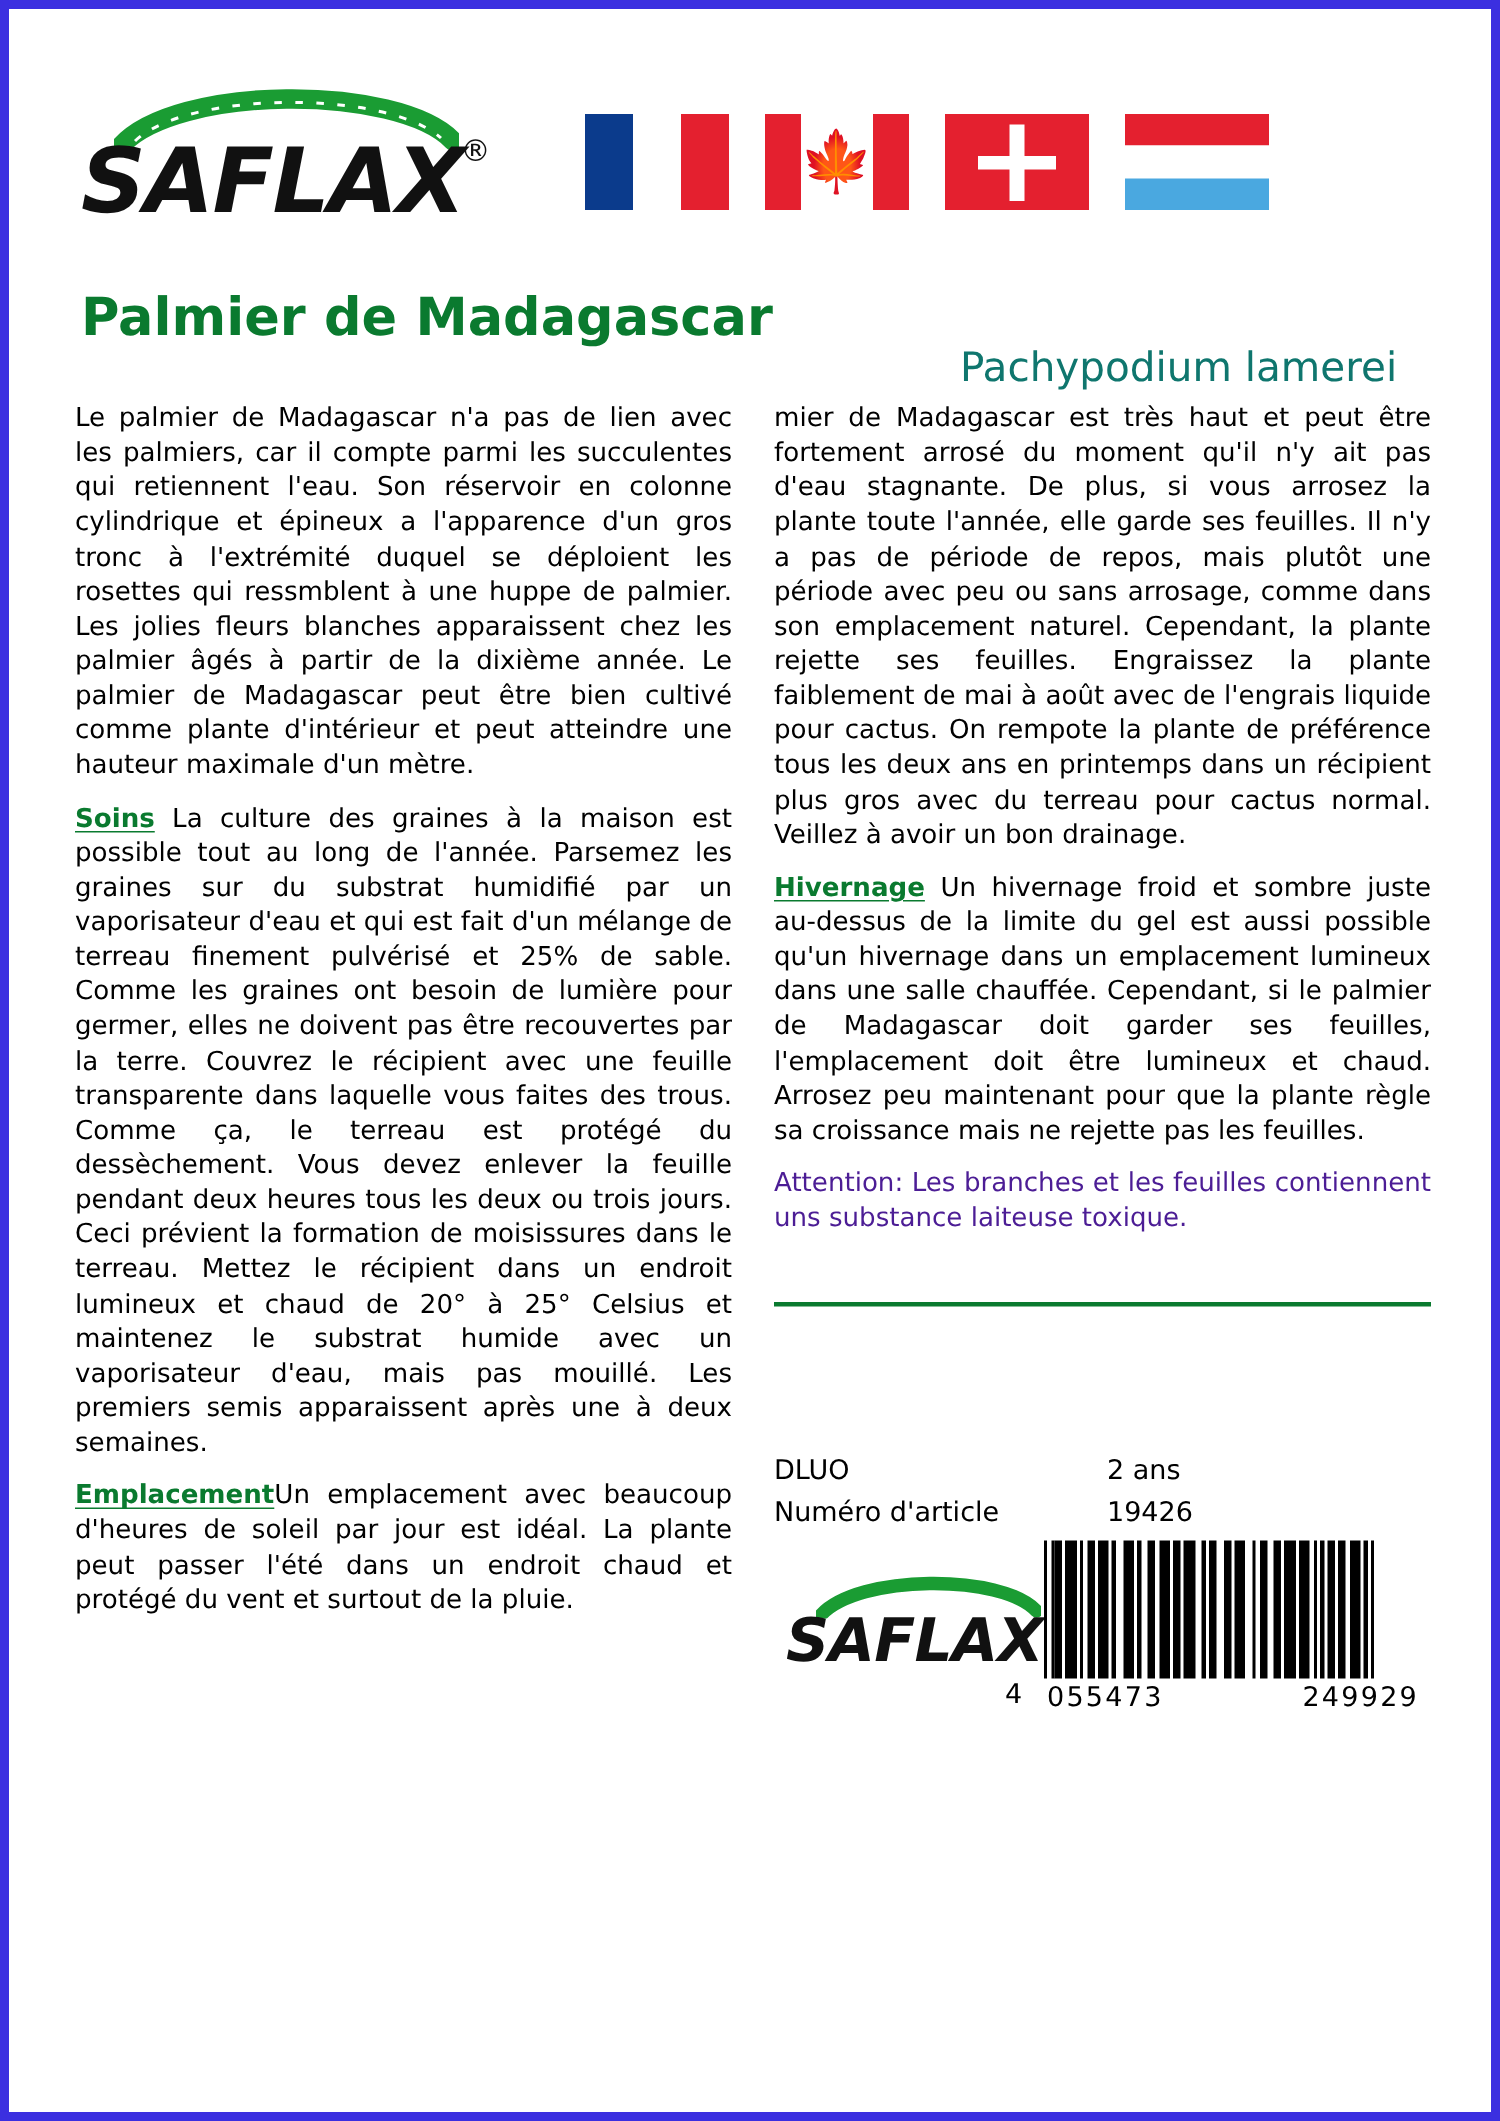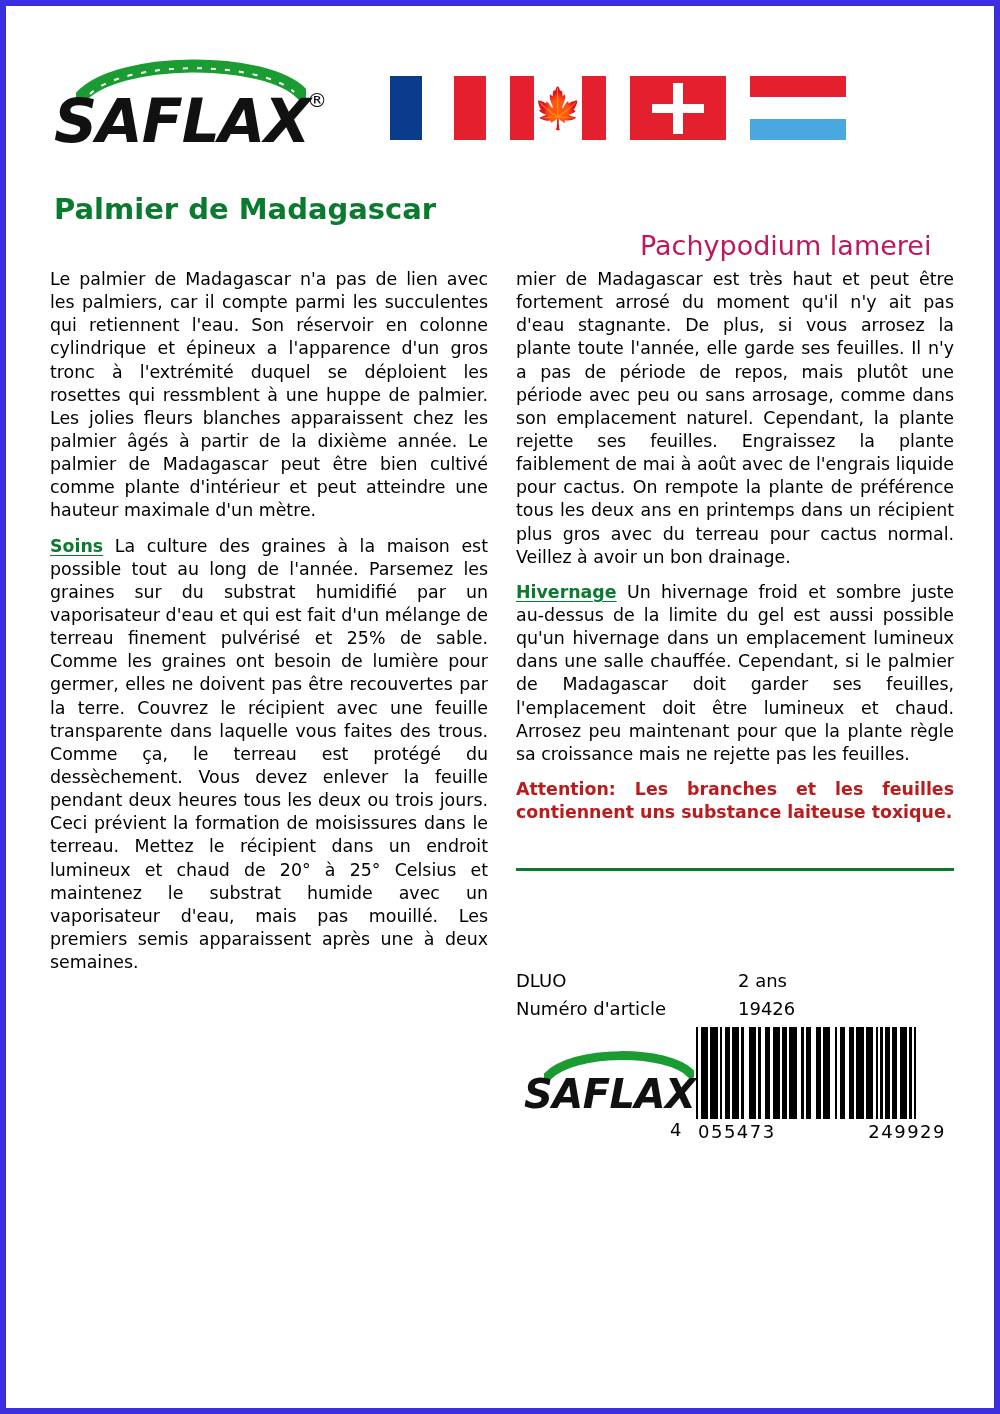--- a/index.html
+++ b/index.html
@@ -117,30 +117,30 @@
   
   .titles {
     position: relative;
     height: 70px;
     margin-top: 22px;
   }
   .common-name {
     position: absolute;
     left: 4px;
     top: 0;
-    font-size: 29px;
+    font-size: 35px;
     font-weight: bold;
     color: #0a7a2f;
   }
   .latin-name {
     position: absolute;
     left: 590px;
     top: 38px;
     font-size: 27px;
-    color: #be185d;
+    color: #0f766e;
     text-align: right;
   }
 
   
   .columns {
     position: relative;
     display: flex;
     gap: 28px;
     margin-top: 6px;
   }
@@ -156,22 +156,22 @@
     text-justify: inter-word;
     hyphens: auto;
   }
   .sec-label {
     color: #0a7a2f;
     font-weight: bold;
     text-decoration: underline;
     text-underline-offset: 3px;
   }
   .warning {
-    color: #b91c1c;
-    font-weight: bold;
+    color: #4c1d95;
+    font-weight: normal;
     font-size: 17.4px;
     line-height: 1.33;
     text-align: left;
     margin: 18px 0 0 0;
   }
 
   
   .rule {
     margin-top: 44px;
     border-top: 3px solid #0a7a2f;
@@ -295,20 +295,23 @@
     <div class="columns">
 
       <div class="col">
         <p>Le palmier de Madagascar n'a pas de lien avec les palmiers, car il compte parmi les succulentes qui retiennent l'eau. Son réservoir en colonne cylindrique et épineux a l'apparence d'un gros tronc à l'extrémité duquel se déploient les rosettes qui ressmblent à une huppe de palmier. Les jolies fleurs blanches apparaissent chez les palmier âgés à partir de la dixième année. Le palmier de Madagascar peut être bien cultivé comme plante d'intérieur et peut atteindre une hauteur maximale d'un mètre.</p>
 
 
         <p>
           <span class="sec-label">Soins</span><span> La culture des graines à la maison est possible tout au long de l'année. Parsemez les graines sur du substrat humidifié par un vaporisateur d'eau et qui est fait d'un mélange de terreau finement pulvérisé et 25% de sable. Comme les graines ont besoin de lumière pour germer, elles ne doivent pas être recouvertes par la terre. Couvrez le récipient avec une feuille transparente dans laquelle vous faites des trous. Comme ça, le terreau est protégé du dessèchement. Vous devez enlever la feuille pendant deux heures tous les deux ou trois jours. Ceci prévient la formation de moisissures dans le terreau. Mettez le récipient dans un endroit lumineux et chaud de 20° à 25° Celsius et maintenez le substrat humide avec un vaporisateur d'eau, mais pas mouillé. Les premiers semis apparaissent après une à deux semaines.</span>
         </p>
 
+        <p>
+          <span class="sec-label">Emplacement</span><span>Un emplacement avec beaucoup d'heures de soleil par jour est idéal. La plante peut passer l'été dans un endroit chaud et protégé du vent et surtout de la pluie.</span>
+        </p>
 
       </div>
 
       <div class="col">
         <p>mier de Madagascar est très haut et peut être fortement arrosé du moment qu'il n'y ait pas d'eau stagnante. De plus, si vous arrosez la plante toute l'année, elle garde ses feuilles. Il n'y a pas de période de repos, mais plutôt une période avec peu ou sans arrosage, comme dans son emplacement naturel. Cependant, la plante rejette ses feuilles. Engraissez la plante faiblement de mai à août avec de l'engrais liquide pour cactus. On rempote la plante de préférence tous les deux ans en printemps dans un récipient plus gros avec du terreau pour cactus normal. Veillez à avoir un bon drainage.</p>
 
         <p>
           <span class="sec-label">Hivernage</span><span> Un hivernage froid et sombre juste au-dessus de la limite du gel est aussi possible qu'un hivernage dans un emplacement lumineux dans une salle chauffée. Cependant, si le palmier de Madagascar doit garder ses feuilles, l'emplacement doit être lumineux et chaud. Arrosez peu maintenant pour que la plante règle sa croissance mais ne rejette pas les feuilles.</span>
         </p>
 

